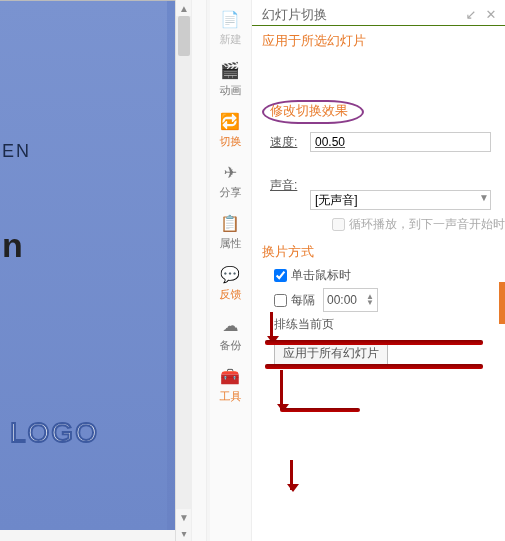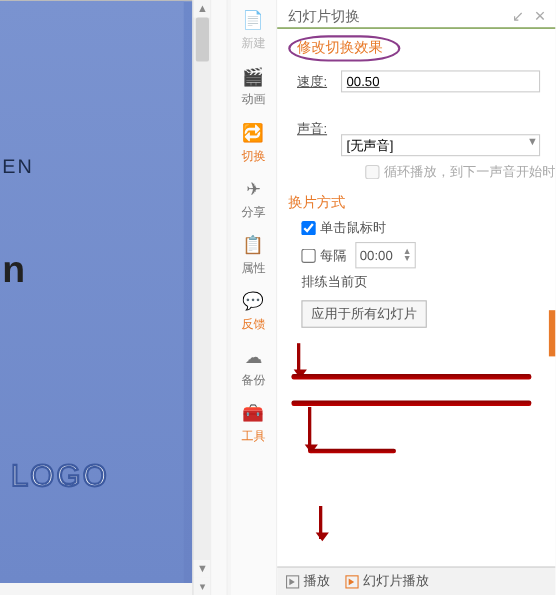--- a/index.html
+++ b/index.html
@@ -93,20 +93,21 @@
     width:16px;height:16px;margin-left:4px;color:#aaa;
     display:flex;align-items:center;justify-content:center;cursor:pointer;
   }
   .section-hd {
     color:#e87a2a; padding: 6px 10px 4px 10px; font-size: 13px;
   }
   .circled {
     display:inline-block;
     border:2px solid #8b3d8b; border-radius: 50%/70%;
     padding: 0 14px 2px 6px;
+    margin-top: 40px;
   }
   .listbox {
     margin: 0 14px 2px 10px;
     border: 1px solid #ddd; height: 218px; overflow: hidden;
     position: relative;
   }
   .listbox .row {
     padding: 4px 8px; color:#555; cursor:default;
   }
   .listbox .scroll {
@@ -247,20 +248,21 @@
   </div>
 </div>
 
 <div class="panel">
   <div class="panel-hd">
     <span class="title">幻灯片切换</span>
     <span class="winbtn">↙</span>
     <span class="winbtn">✕</span>
   </div>
 
+  <div class="section-hd">应用于所选幻灯片</div>
 
 
   <div class="section-hd">
     <span class="circled">修改切换效果</span>
   </div>
 
   <div class="formrow">
     <span class="lab">速度:</span>
     <input type="text" value="00.50" style="">
   </div>
@@ -291,30 +293,20 @@
     </span>
   </div>
   <div class="chkrow">
     <span>排练当前页</span>
   </div>
 
   <div class="btn-row">
     <span class="btn">应用于所有幻灯片</span>
   </div>
 
-  <div class="footer">
-    <span class="fbtn">
-      <span class="pico"></span>
-      <span>播放</span>
-    </span>
-    <span class="fbtn">
-      <span class="pico orange"></span>
-      <span>幻灯片播放</span>
-    </span>
-  </div>
 </div>
 
 <div class="orange-tab"></div>
 
 <div class="anno arr1"></div>
 <div class="anno bar1"></div>
 <div class="anno bar2"></div>
 <div class="anno arr3"></div>
 <div class="anno bar3"></div>
 <div class="anno arr4"></div>

